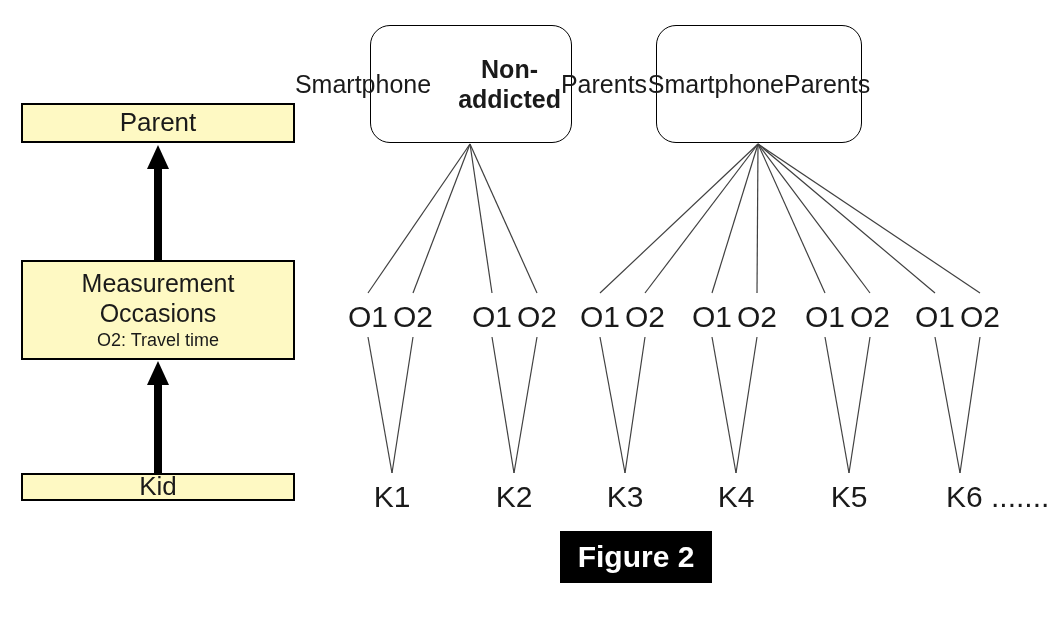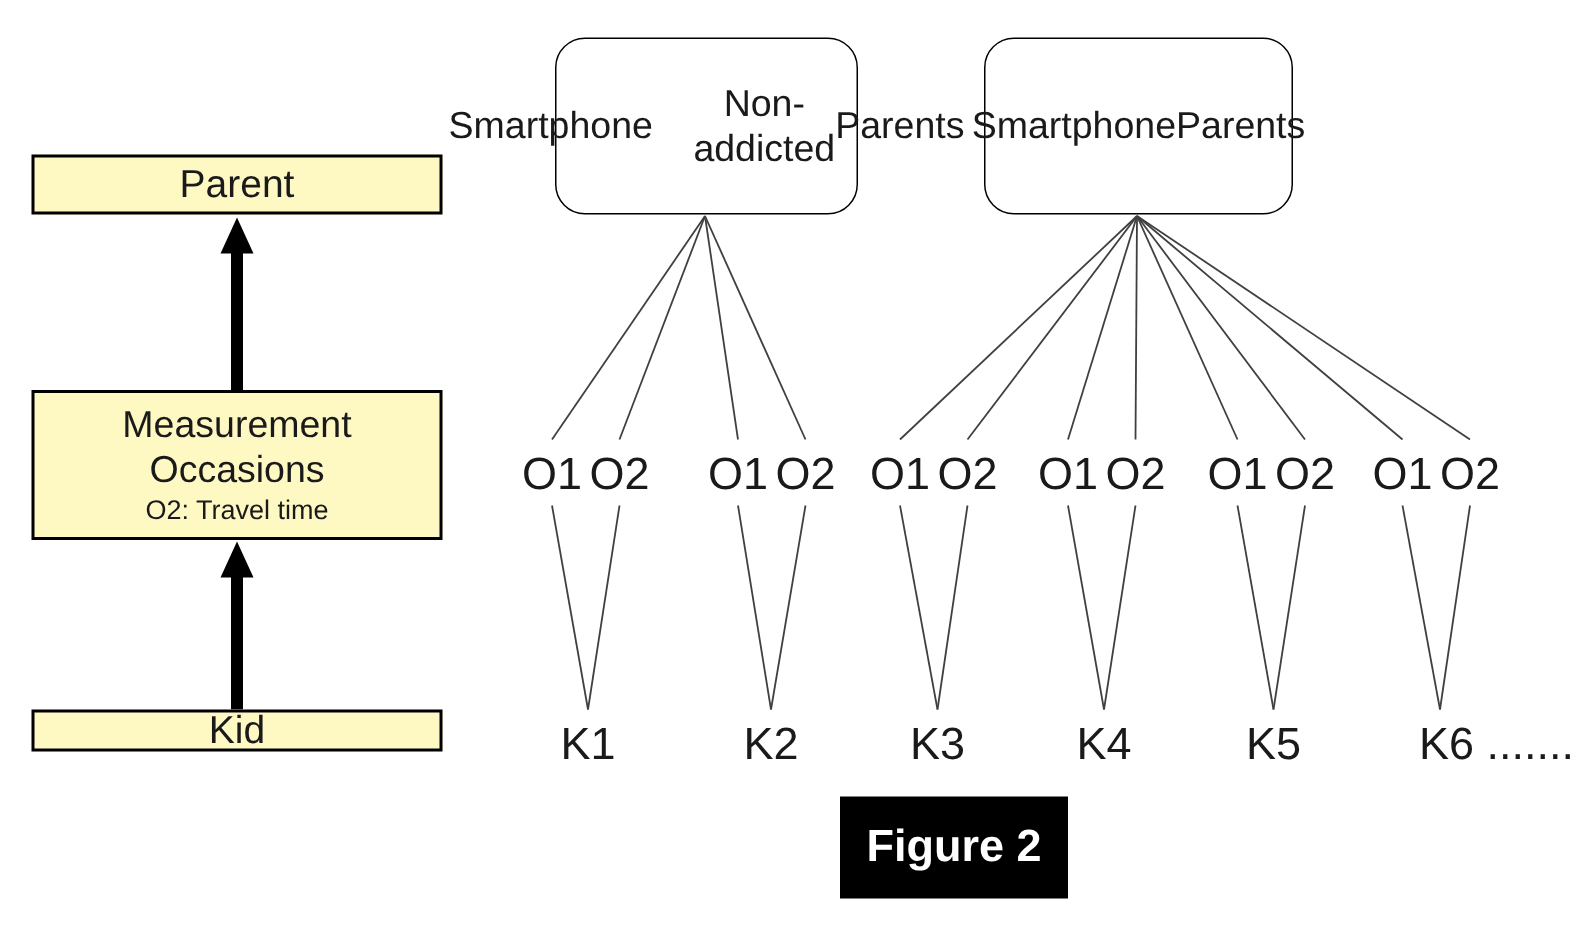--- a/index.html
+++ b/index.html
@@ -14,28 +14,28 @@
     text-align:center;box-sizing:border-box;
   }
   .box-label{font-size:26px;line-height:1.15;}
   .meas-title{font-size:25px;line-height:1.2;}
   .meas-sub{font-size:18px;line-height:1.35;}
   .round-box{
     position:absolute;border:1.5px solid #000;border-radius:20px;background:#fff;
     display:flex;flex-direction:row;align-items:center;justify-content:center;
     text-align:center;font-size:25px;line-height:30px;box-sizing:border-box;
   }
-  .bold{font-weight:normal;margin-left:27px;}
+  .bold{font-weight:bold;margin-left:27px;}
   .o-label,.k-label{
     position:absolute;font-size:30px;white-space:nowrap;
     transform:translateX(-50%);
   }
   .k-last{transform:none;}
   .caption{
-    position:absolute;left:560px;top:531px;width:152px;height:68px;
+    position:absolute;left:560px;top:531px;width:152px;height:52px;
     display:flex;align-items:center;justify-content:center;
     font-size:30px;font-weight:bold;
   }
 </style>
 </head>
 <body>
 
 <div class="canvas">
 
   <svg class="edges" width="1054" height="620" viewBox="0 0 1054 620">

